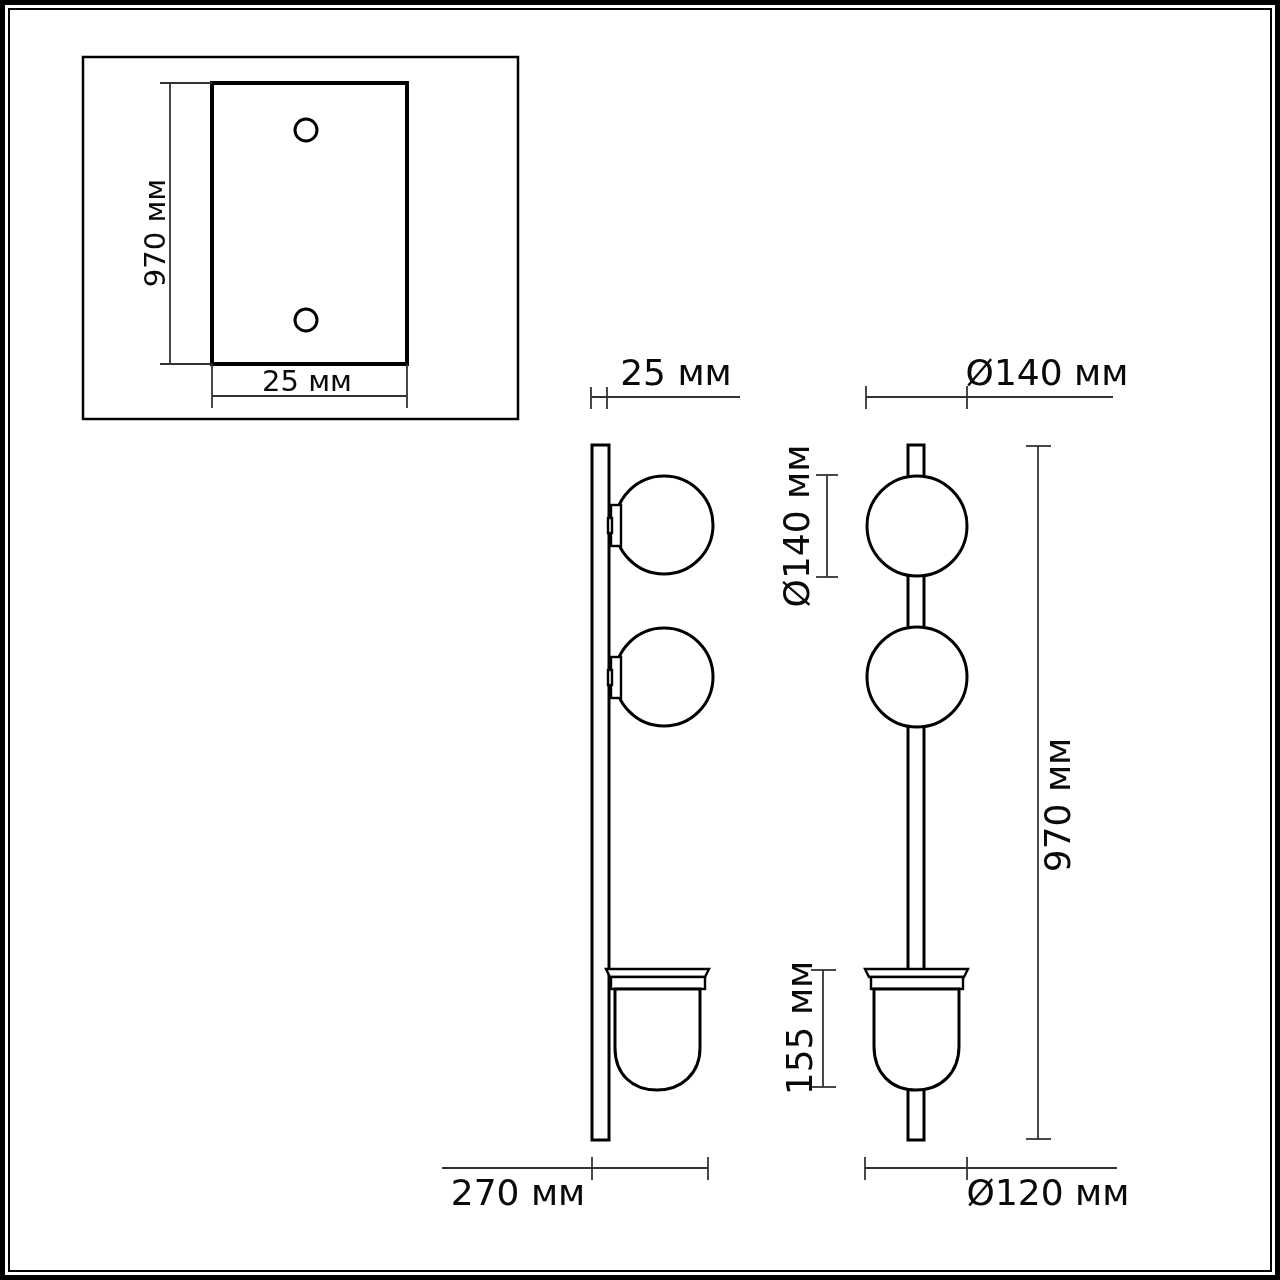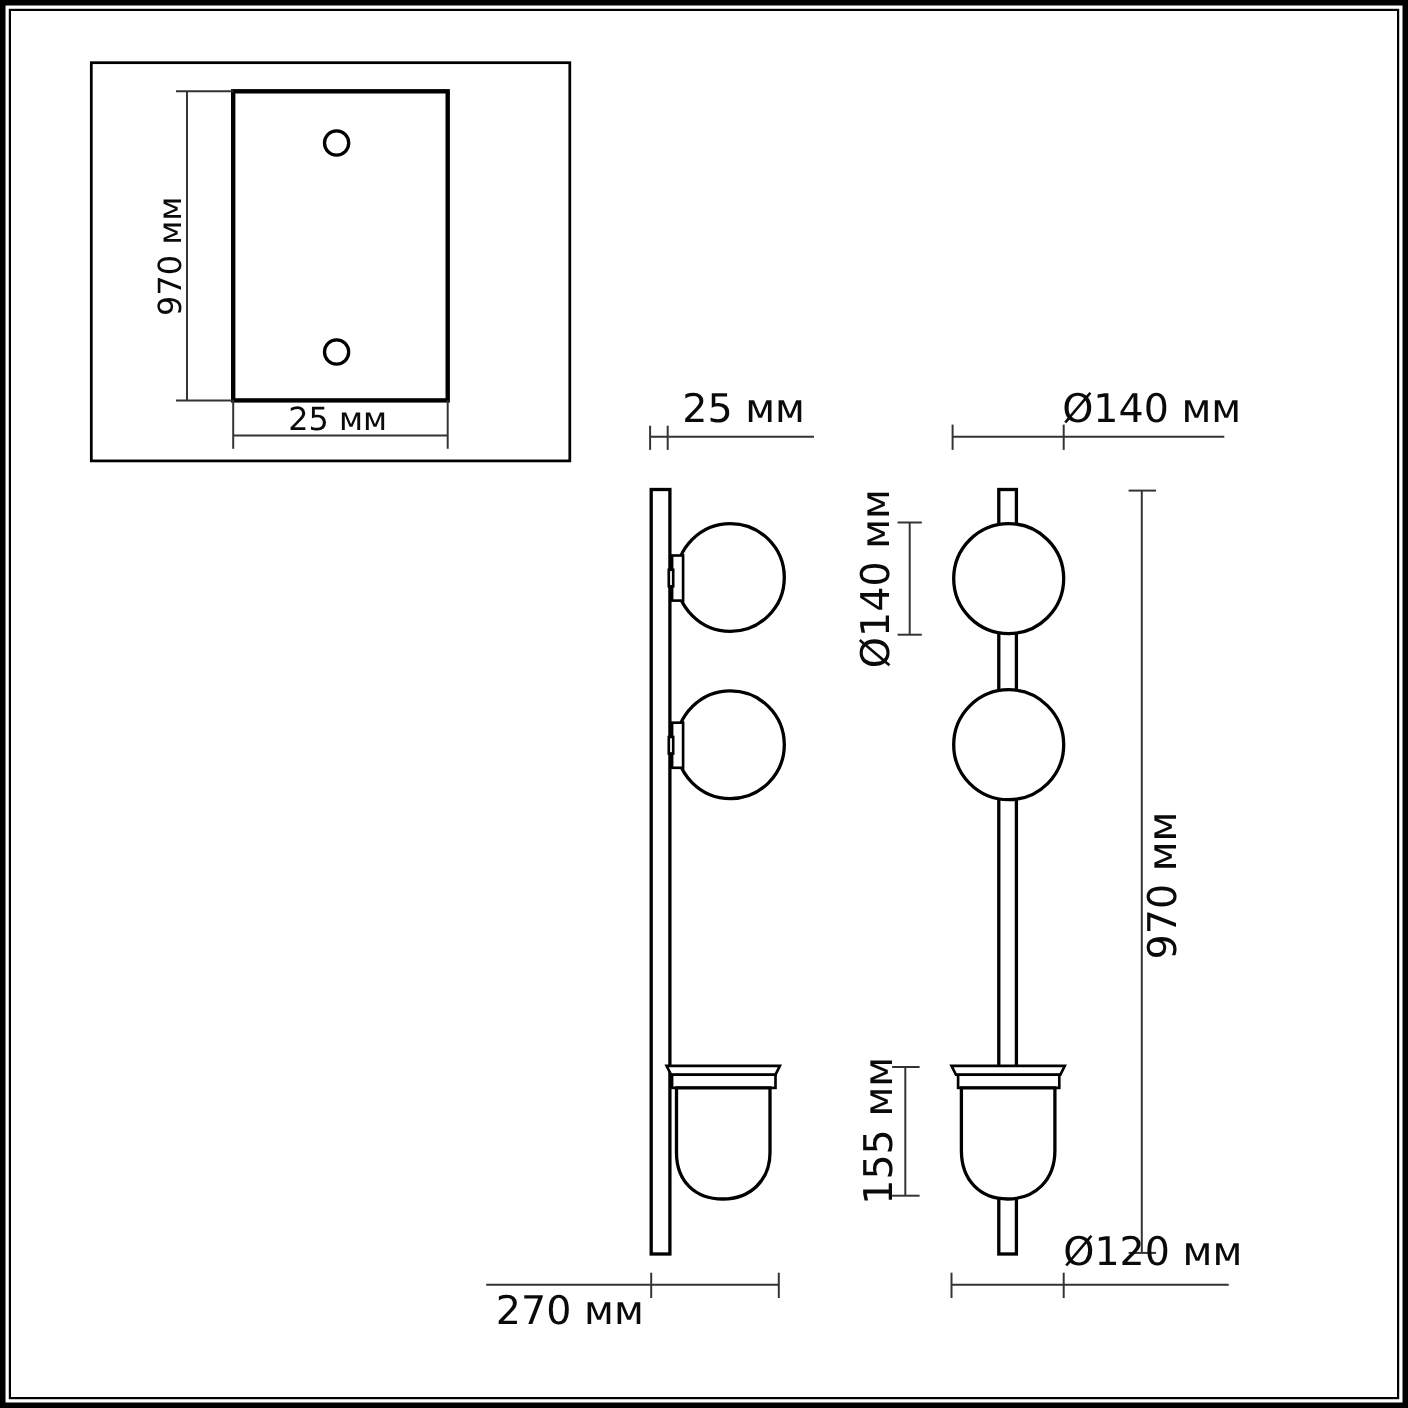--- a/index.html
+++ b/index.html
@@ -109,17 +109,17 @@
   <div class="dim-label small rot" style="left:155px;top:233px">970 мм</div>
   <div class="dim-label small" style="left:307px;top:381px">25 мм</div>
 
   <div class="dim-label" style="left:676px;top:373px">25 мм</div>
   <div class="dim-label" style="left:518px;top:1193px">270 мм</div>
 
   <div class="dim-label" style="left:1047px;top:373px">Ø140 мм</div>
   <div class="dim-label rot" style="left:797px;top:526px">Ø140 мм</div>
   <div class="dim-label rot" style="left:1058px;top:805px">970 мм</div>
   <div class="dim-label rot" style="left:800px;top:1028px">155 мм</div>
-  <div class="dim-label" style="left:1048px;top:1139px">Ø120 мм</div>
+  <div class="dim-label" style="left:1048px;top:1193px">Ø120 мм</div>
 
   <div class="frame-inner"></div>
   <div class="frame-outer"></div>
 </div>
 
 </body></html>

